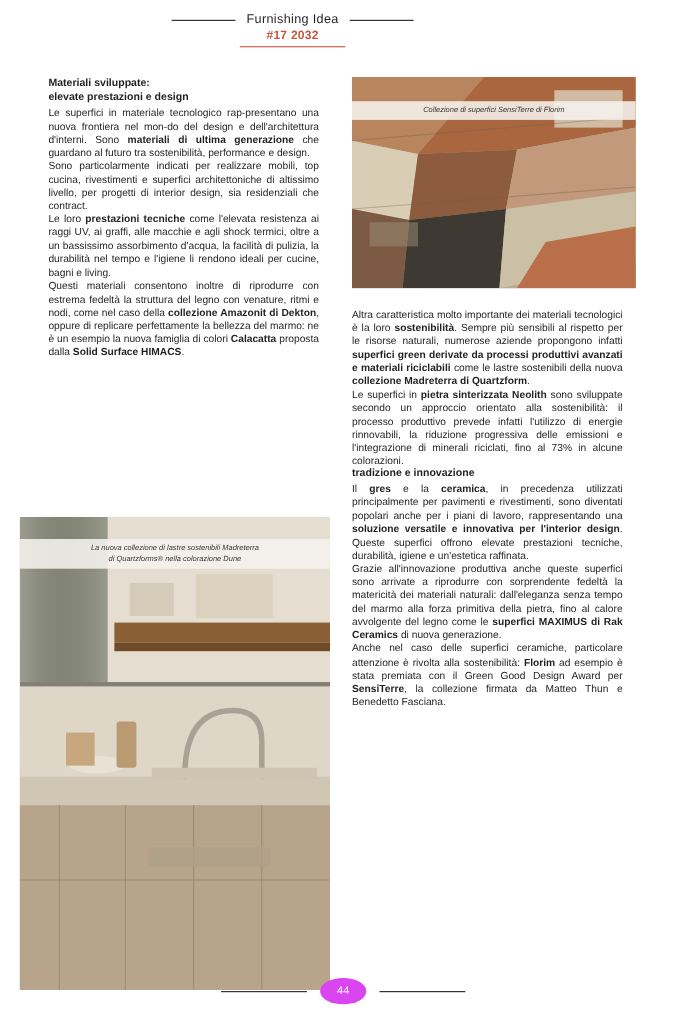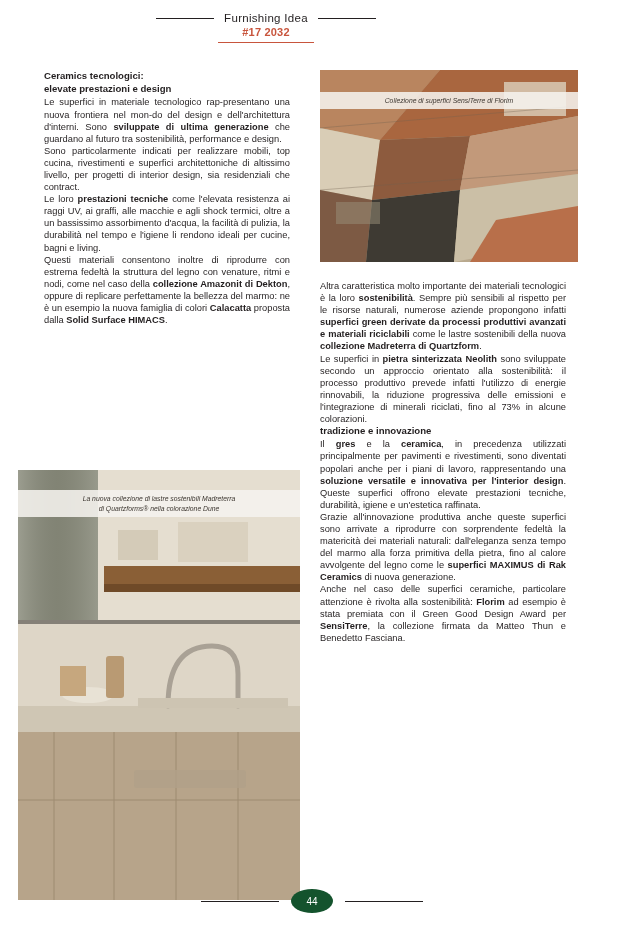--- a/index.html
+++ b/index.html
@@ -138,21 +138,21 @@
   }
   .footer-line {
     width: 78px;
     height: 1px;
     background: #231f20;
   }
   .page-circle {
     width: 42px;
     height: 24px;
     border-radius: 50%;
-    background: #14532d;
+    background: #d946ef;
     color: #ffffff;
     font-size: 10px;
     display: flex;
     align-items: center;
     justify-content: center;
   }
 </style>
 </head>
 <body>
 
@@ -160,23 +160,23 @@
   <div class="header-title-row">
     <span class="hr-line"></span>
     <span class="header-title">Furnishing Idea</span>
     <span class="hr-line"></span>
   </div>
   <div class="header-issue">#17 2032</div>
   <div class="header-rule"></div>
 </div>
 
 <div class="col col-left">
-  <div class="sub-head">Ceramics tecnologici:</div>
+  <div class="sub-head">Materiali sviluppate:</div>
   <div class="sub-head">elevate prestazioni e design</div>
-  <p><span>Le superfici in materiale tecnologico rap-presentano una nuova frontiera nel mon-do del design e dell'architettura d'interni. Sono </span><span class="bold">sviluppate di ultima generazione</span><span> che guardano al futuro tra sostenibilità, performance e design.</span></p>
+  <p><span>Le superfici in materiale tecnologico rap-presentano una nuova frontiera nel mon-do del design e dell'architettura d'interni. Sono </span><span class="bold">materiali di ultima generazione</span><span> che guardano al futuro tra sostenibilità, performance e design.</span></p>
   <p>Sono particolarmente indicati per realizzare mobili, top cucina, rivestimenti e superfici architettoniche di altissimo livello, per progetti di interior design, sia residenziali che contract.</p>
   <p><span>Le loro </span><span class="bold">prestazioni tecniche</span><span> come l'elevata resistenza ai raggi UV, ai graffi, alle macchie e agli shock termici, oltre a un bassissimo assorbimento d'acqua, la facilità di pulizia, la durabilità nel tempo e l'igiene li rendono ideali per cucine, bagni e living.</span></p>
   <p><span>Questi materiali consentono inoltre di riprodurre con estrema fedeltà la struttura del legno con venature, ritmi e nodi, come nel caso della </span><span class="bold">collezione Amazonit di Dekton</span><span>, oppure di replicare perfettamente la bellezza del marmo: ne è un esempio la nuova famiglia di colori </span><span class="bold">Calacatta</span><span> proposta dalla </span><span class="bold">Solid Surface HIMACS</span><span>.</span></p>
 </div>
 
 <div class="col col-right">
   <p><span>Altra caratteristica molto importante dei materiali tecnologici è la loro </span><span class="bold">sostenibilità</span><span>. Sempre più sensibili al rispetto per le risorse naturali, numerose aziende propongono infatti </span><span class="bold">superfici green derivate da processi produttivi avanzati e materiali riciclabili</span><span> come le lastre sostenibili della nuova </span><span class="bold">collezione Madreterra di Quartzform</span><span>.</span></p>
   <p><span>Le superfici in </span><span class="bold">pietra sinterizzata Neolith</span><span> sono sviluppate secondo un approccio orientato alla sostenibilità: il processo produttivo prevede infatti l'utilizzo di energie rinnovabili, la riduzione progressiva delle emissioni e l'integrazione di minerali riciclati, fino al 73% in alcune colorazioni.</span></p>
   <div class="sub-head">tradizione e innovazione</div>
   <p><span>Il </span><span class="bold">gres</span><span> e la </span><span class="bold">ceramica</span><span>, in precedenza utilizzati principalmente per pavimenti e rivestimenti, sono diventati popolari anche per i piani di lavoro, rappresentando una </span><span class="bold">soluzione versatile e innovativa per l'interior design</span><span>. Queste superfici offrono elevate prestazioni tecniche, durabilità, igiene e un'estetica raffinata.</span></p>

